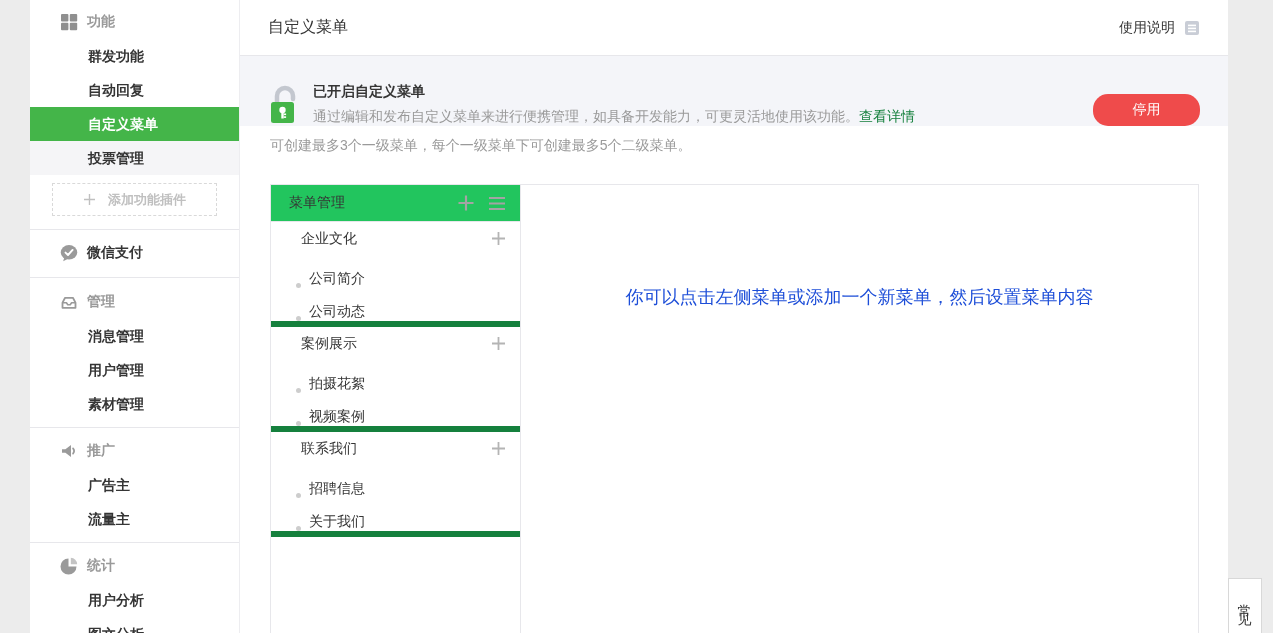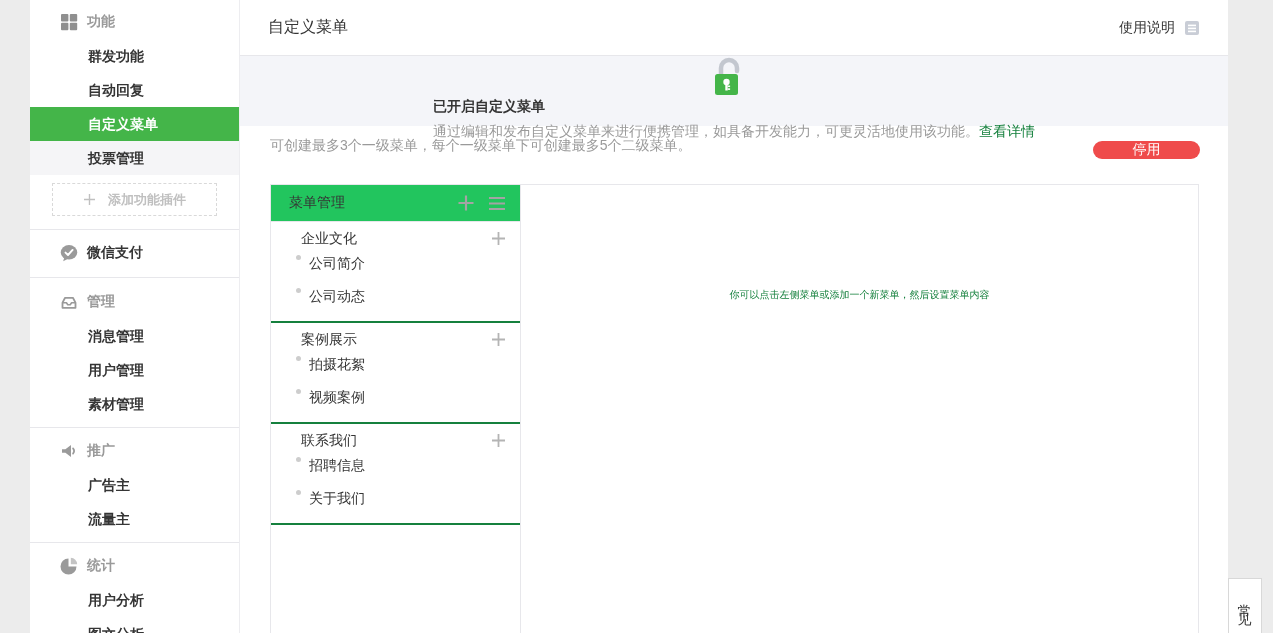--- a/index.html
+++ b/index.html
@@ -49,21 +49,21 @@
   .content-header {
     height:56px; border-bottom:1px solid #e7e7eb;
     display:flex; align-items:center; justify-content:space-between;
     padding:0 28px;
   }
   .page-title { font-size:16px; color:#353535; }
   .help-link { display:flex; align-items:center; gap:9px; font-size:14px; color:#353535; cursor:pointer; }
 
   .notice-bar {
     height:70px; background:#f4f5f9;
-    display:flex; align-items:center; padding:0 28px;flex-direction:column;
+    display:flex; align-items:flex-end; padding:0 28px;
   }
   .notice-lock { margin-right:15px; }
   .notice-title { font-size:14px; font-weight:bold; color:#353535; margin-bottom:7px; }
   .notice-desc  { font-size:14px; color:#9a9a9a; }
   .notice-desc a { color:#15803d; text-decoration:none; cursor:pointer; }
   .stop-btn {
     margin-left:auto; width:107px; height:32px;
     background:#ef4b4b; border:none; border-radius:15px;
     color:#fff; font-size:14px; cursor:pointer;
     font-family:"Liberation Sans","DejaVu Sans",sans-serif;
@@ -75,34 +75,34 @@
     margin:29px 0 0 30px; width:929px; height:480px;
     border:1px solid #e7e7eb; display:flex; background:#fff;
   }
   .menu-panel { width:250px; border-right:1px solid #e7e7eb; }
   .menu-panel-header {
     height:37px; background:#22c55e; border-bottom:1px solid #e7e7eb;
     display:flex; align-items:center; padding:0 14px 0 18px;
   }
   .menu-panel-title { flex:1; font-size:14px; color:#353535; }
   .panel-icon { cursor:pointer; margin-left:13px; }
-  .menu-group { border-bottom:2px solid #15803d; }
+  .menu-group { border-bottom:6px solid #15803d; }
   .menu-top {
     height:33px; display:flex; align-items:center;
     padding:0 14px 0 30px; font-size:14px; color:#353535; cursor:pointer;
   }
   .menu-top-label { flex:1; }
   .menu-sub {
-    height:33px; display:flex; align-items:flex-start; gap:8px;
+    height:33px; display:flex; align-items:flex-end; gap:8px;
     padding-left:25px; font-size:14px; color:#353535; cursor:pointer;
   }
   .bullet { width:5px; height:5px; border-radius:50%; background:#cdcdcd; }
 
   .editor-area { flex:1; padding-top:100px; text-align:center; }
-  .editor-placeholder { color:#15803d; font-size:10px; }
+  .editor-placeholder { color:#1d4ed8; font-size:18px; }
 
   
   .faq-tab {
     position:absolute; left:1228px; top:578px; width:34px; height:120px;
     background:#fff; border:1px solid #d8d8d8;
     display:flex; justify-content:center; padding-top:14px;
   }
   .faq-label {
     writing-mode:vertical-lr; text-orientation:upright;
     letter-spacing:9px; font-size:14px; color:#353535;

